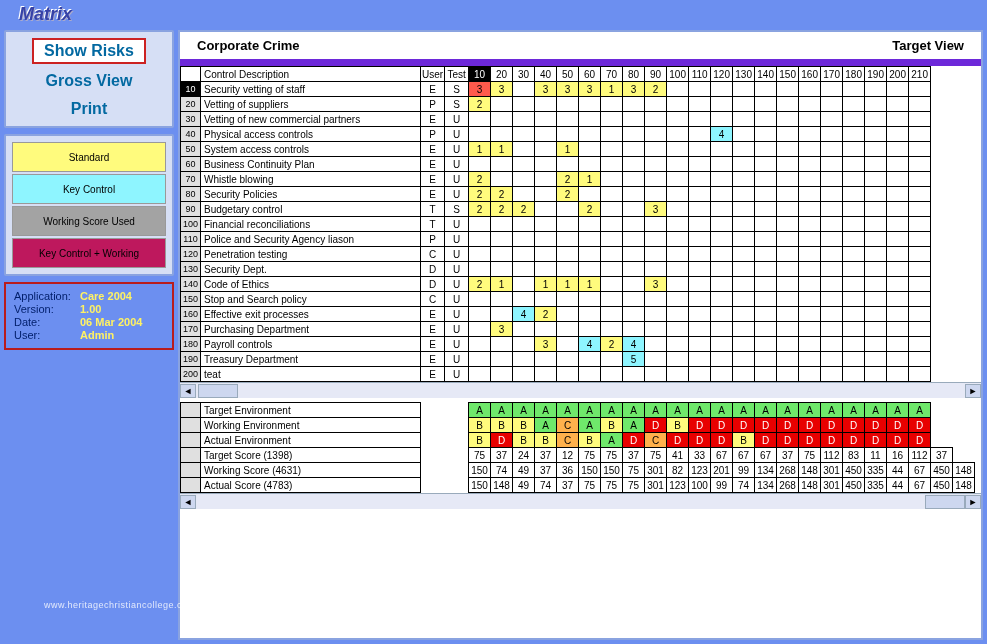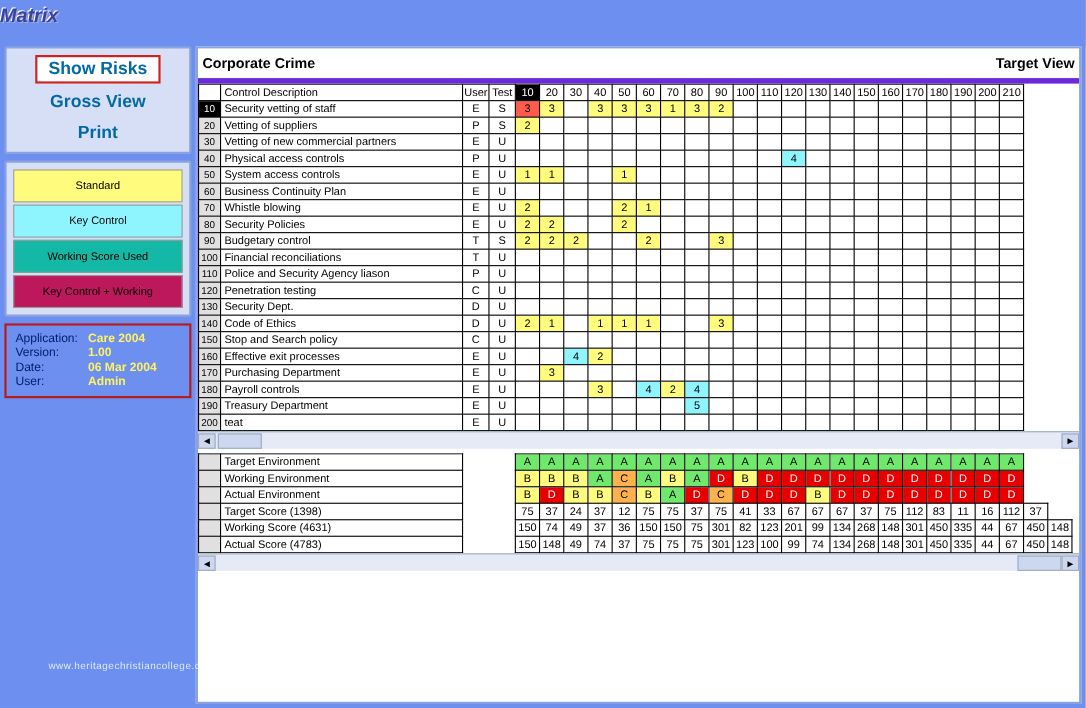--- a/index.html
+++ b/index.html
@@ -10,23 +10,23 @@
     width: 987px;
     height: 644px;
     overflow: hidden;
   }
   .app {
     display: flex;
     flex-direction: column;
     height: 100%;
   }
   .titlebar {
-    height: 42px;
+    height: 30px;
     background: #6c8ff0;
-    padding: 4px 0;
+    padding: 4px 19px;
     font-size: 18px;
     font-style: italic;
     font-weight: bold;
     color: #3642a8;
     text-shadow: 1px 1px 0 #aac, -1px -1px 0 #fff;
   }
   .body {
     display: flex;
     flex: 1;
     gap: 4px;
@@ -93,24 +93,24 @@
     flex: 1;
     background: #fff;
     border: 2px solid #8aa3e0;
     display: flex;
     flex-direction: column;
     overflow: hidden;
   }
   .main-header {
     display: flex;
     justify-content: space-between;
-    padding: 6px 4px;
+    padding: 6px 17px;
     font-size: 13px;
     font-weight: bold;
-    border-bottom: 5px solid #6d28d9;
+    border-bottom: 7px solid #6d28d9;
   }
   .grid-wrap {
     overflow: hidden;
     flex: 0 0 auto;
   }
   table.grid {
     border-collapse: collapse;
     table-layout: fixed;
   }
   table.grid th, table.grid td {
@@ -177,21 +177,21 @@
         <div class="btn-row">
           <div class="btn boxed">Show Risks</div>
           <div class="btn">Gross View</div>
           <div class="btn">Print</div>
         </div>
       </div>
 
       <div class="panel legend" id="legend">
           <div class="legend-sw" style="background: rgb(255, 251, 125);">Standard</div>
           <div class="legend-sw" style="background: rgb(142, 245, 255);">Key Control</div>
-          <div class="legend-sw" style="background: #14b8a6;">Working Score Used</div>
+          <div class="legend-sw" style="background: #a3a3a3;">Working Score Used</div>
           <div class="legend-sw" style="background: #be185d;">Key Control
 +
 Working</div>
         </div>
 
 
       <div class="info-panel">
         <div class="info-row">
             <span class="info-label">Application:</span>
             <span class="info-val">Care 2004</span>

